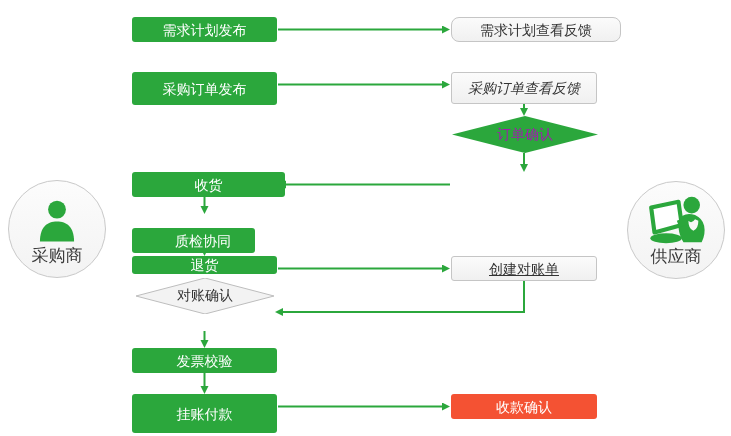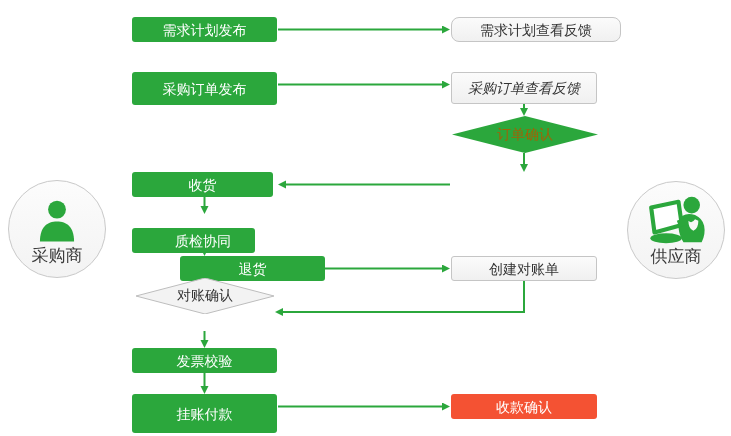--- a/index.html
+++ b/index.html
@@ -47,50 +47,50 @@
       <path d="M204.5,331 L204.5,340" marker-end="url(#arw)"></path>
       <path d="M204.5,373 L204.5,386" marker-end="url(#arw)"></path>
       <path d="M278,406.5 L442,406.5" marker-end="url(#arw)"></path>
     </g>
   </svg>
 
   <div class="node gbox" style="left:132px;top:17px;width:145px;height:25px;">需求计划发布</div>
 
   <div class="node gbox" style="left:132px;top:72px;width:145px;height:33px;">采购订单发布</div>
 
-  <div class="node gbox" style="left:132px;top:172px;width:141px;height:25px;">收货</div>
+  <div class="node gbox" style="left:132px;top:172px;width:153px;height:25px;">收货</div>
 
   <div class="node gbox" style="left:132px;top:228px;width:123px;height:25px;padding-left:19px;">质检协同</div>
 
-  <div class="node gbox" style="left:132px;top:256px;width:145px;height:25px;margin-left:48px;">退货</div>
+  <div class="node gbox" style="left:132px;top:256px;width:145px;height:18px;">退货</div>
 
   <div class="diamond" style="left:136px;top:278px;width:138px;height:36px;">
     <svg width="138" height="36" viewBox="0 0 138 36">
       <polygon points="0,18 69,0 138,18 69,36" fill="#F3F3F3" stroke="#BDBDBD" stroke-width="1"></polygon>
     </svg>
     <span class="dlabel" style="color:#333333;">对账确认</span>
   </div>
 
   <div class="node gbox" style="left:132px;top:348px;width:145px;height:25px;">发票校验</div>
 
   <div class="node gbox" style="left:132px;top:394px;width:145px;height:39px;">挂账付款</div>
 
   <div class="node wbox" style="left:451px;top:17px;width:170px;height:25px;border-radius:8px;">需求计划查看反馈</div>
 
   <div class="node wbox" style="left:451px;top:72px;width:146px;height:32px;font-style:italic;">采购订单查看反馈</div>
 
   <div class="diamond" style="left:452px;top:116px;width:146px;height:37px;">
     <svg width="146" height="37" viewBox="0 0 146 37">
       <polygon points="0,18.5 73,0 146,18.5 73,37" fill="#2BA73C"></polygon>
     </svg>
-    <span class="dlabel" style="color:#a16207;">订单确认</span>
+    <span class="dlabel" style="color:#a21caf;">订单确认</span>
   </div>
 
 
-  <div class="node wbox" style="left:451px;top:256px;width:146px;height:25px;">创建对账单</div>
+  <div class="node wbox" style="left:451px;top:256px;width:146px;height:25px;text-decoration:underline;">创建对账单</div>
 
   <div class="node rbox" style="left:451px;top:394px;width:146px;height:25px;">收款确认</div>
 
   <div class="actor" style="left:8px;top:180px;">
     <svg class="aicon" width="48" height="46" viewBox="0 0 64 62">
       <circle cx="32" cy="17" r="12" fill="#2BA73C"></circle>
       <path d="M9,60 C9,40 19,33 32,33 C45,33 55,40 55,60 Z" fill="#2BA73C"></path>
     </svg>
     <span class="alabel">采购商</span>
   </div>

